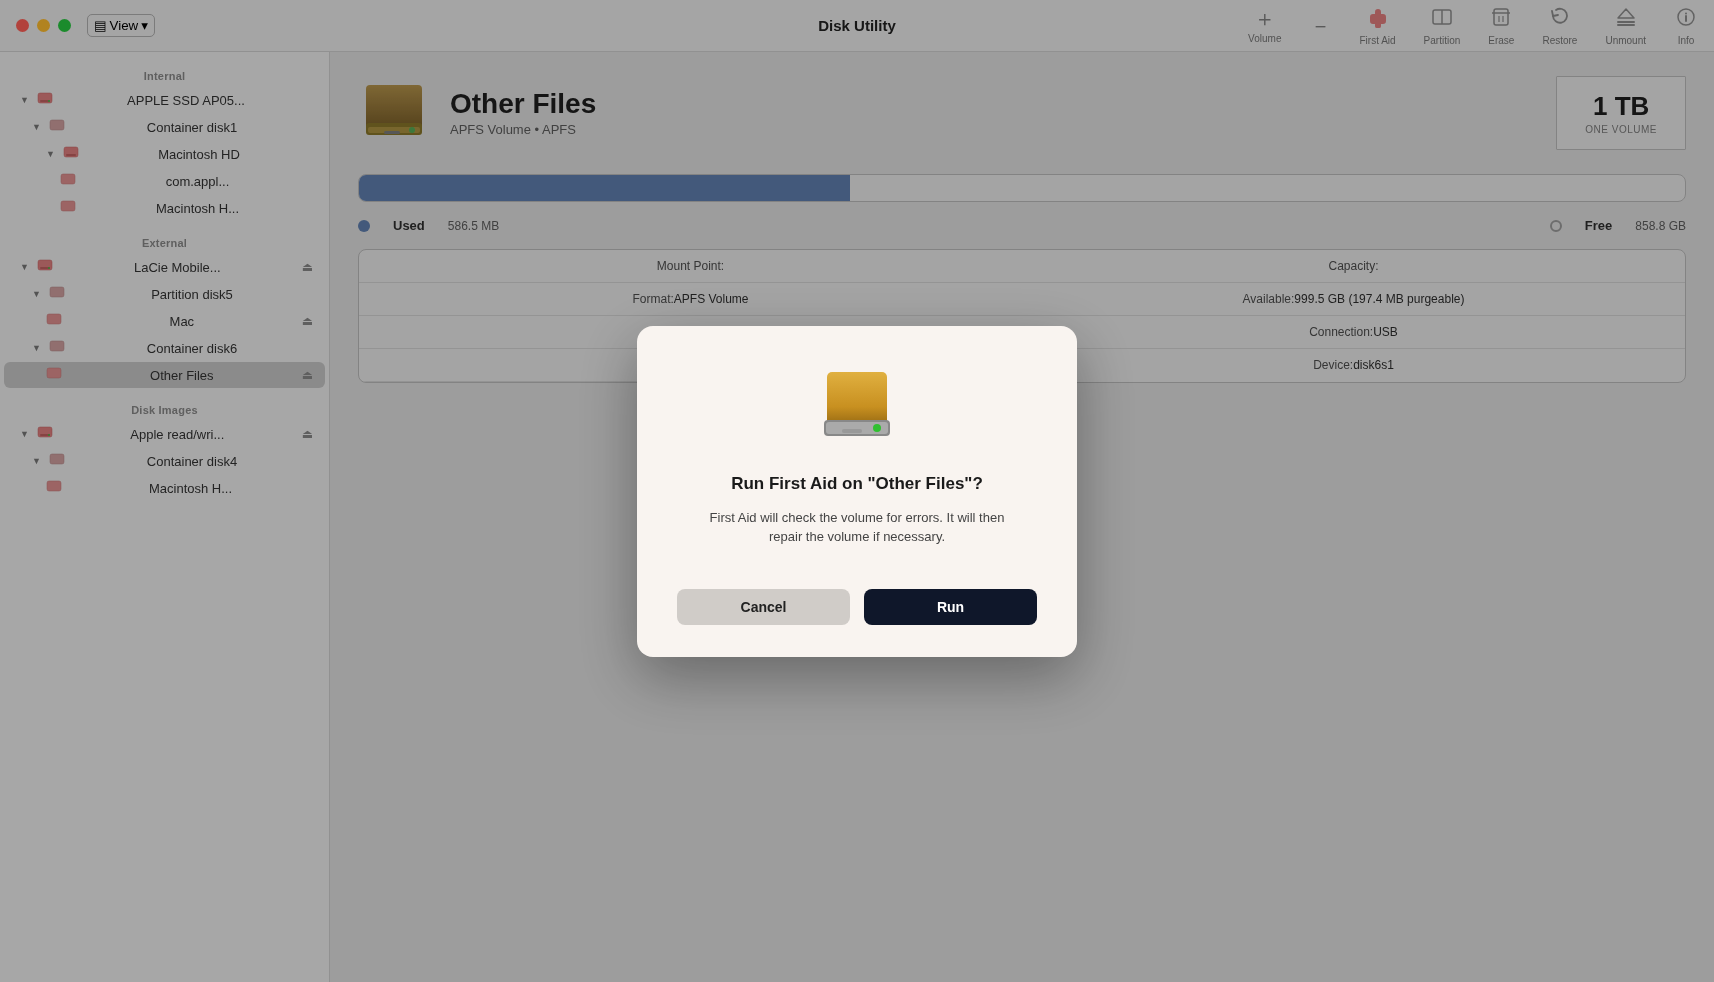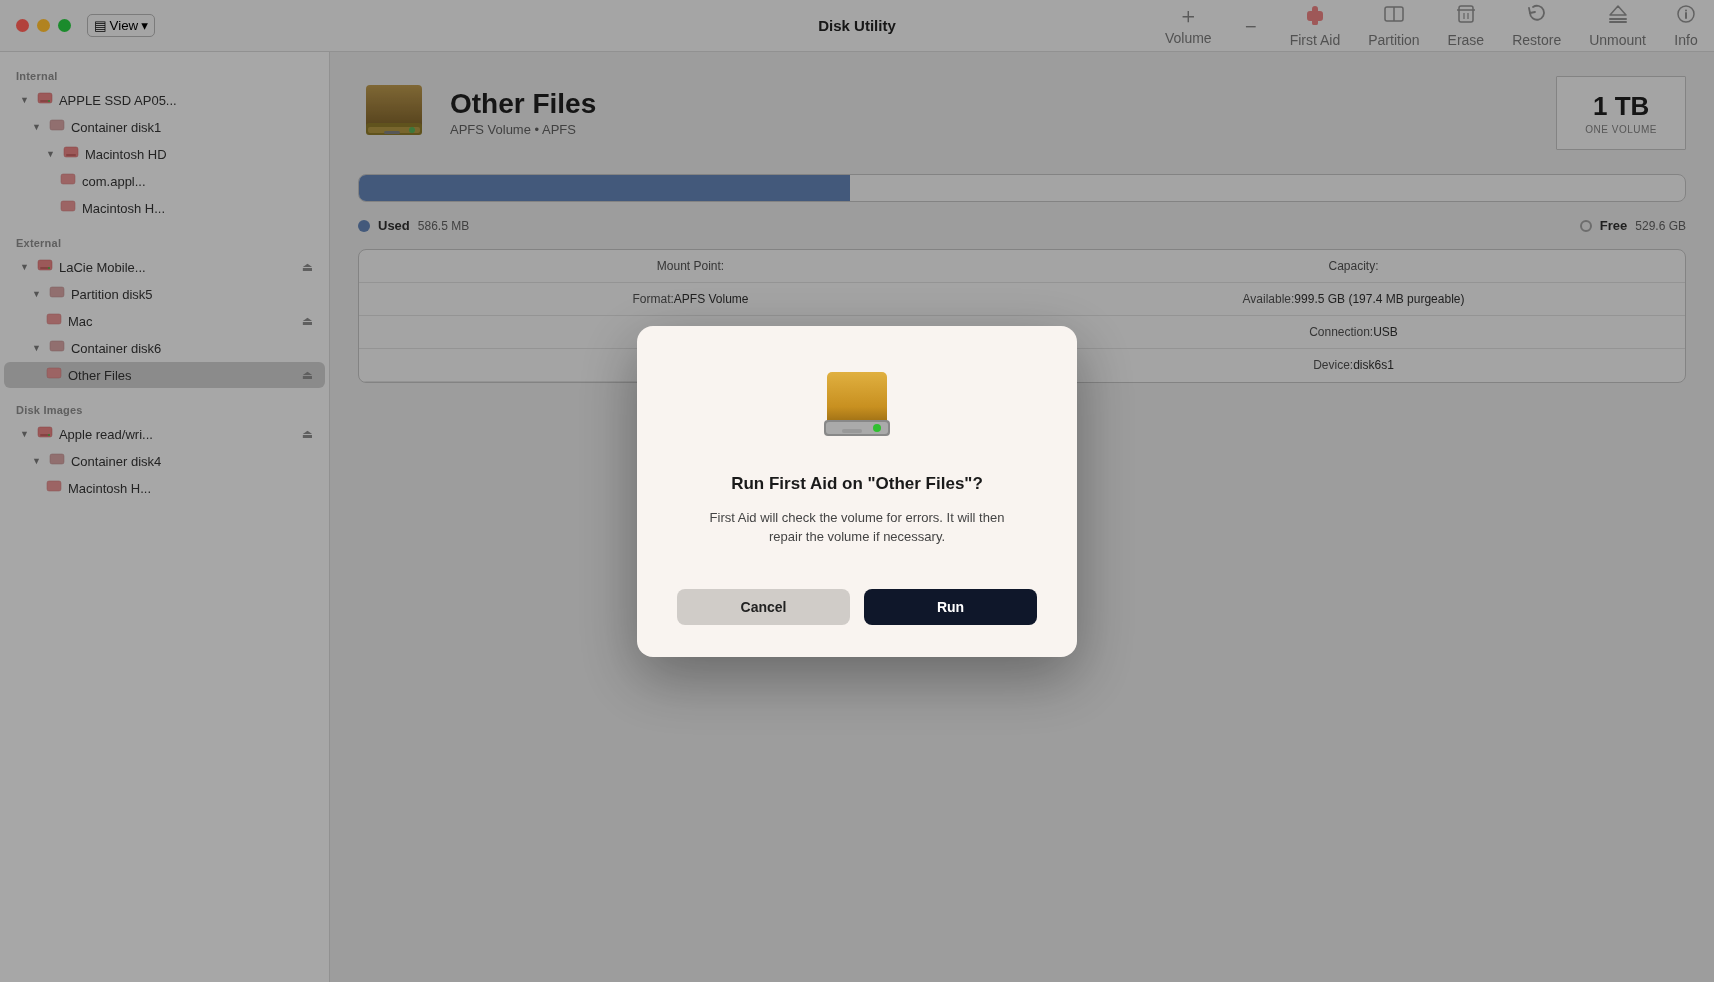--- a/index.html
+++ b/index.html
@@ -80,39 +80,40 @@
       gap: 3px;
       cursor: pointer;
       opacity: 0.7;
     }
     .toolbar-icon {
       font-size: 22px;
       color: #555;
       line-height: 1;
     }
     .toolbar-label {
-      font-size: 14px;
+      font-size: 10px;
       color: #444;
     }
 
     
     .main-layout {
       display: flex;
       flex: 1;
       overflow: hidden;
     }
 
     
     .sidebar {
       width: 330px;
       background: #f0f0f0;
       border-right: 1px solid #d0d0d0;
       overflow-y: auto;
       padding: 10px 0;
       flex-shrink: 0;
+      text-align: center;
     }
     .sidebar-section-label {
       font-size: 11px;
       font-weight: 700;
       color: #888;
       padding: 8px 16px 4px 16px;
       text-transform: none;
       letter-spacing: 0.02em;
     }
     .sidebar-item {
@@ -216,21 +217,21 @@
     }
 
     .usage-row {
       display: flex;
       justify-content: space-between;
       margin-bottom: 16px;
     }
     .usage-item {
       display: flex;
       align-items: center;
-      gap: 8px;
+      gap: 23px;
     }
     .usage-dot {
       width: 12px;
       height: 12px;
       border-radius: 50%;
     }
     .usage-dot-used { background: #5b8dd9; }
     .usage-dot-free { background: transparent; border: 2px solid #aaa; border-radius: 50%; }
     .usage-label { font-size: 13px; color: #333; font-weight: 600; }
     .usage-value { font-size: 12px; color: #666; }
@@ -574,21 +575,21 @@
 
     <div class="usage-row">
       <div class="usage-item">
         <div class="usage-dot usage-dot-used"></div>
         <span class="usage-label">Used</span>
         <span class="usage-value">586.5 MB</span>
       </div>
       <div class="usage-item">
         <div class="usage-dot usage-dot-free"></div>
         <span class="usage-label">Free</span>
-        <span class="usage-value">529.6 GB</span>
+        <span class="usage-value">858.8 GB</span>
       </div>
     </div>
 
     <div class="details-grid">
       <div class="detail-row">
         <span class="detail-key">Mount Point:</span>
         <span class="detail-value"></span>
       </div>
       <div class="detail-row">
         <span class="detail-key">Capacity:</span>

